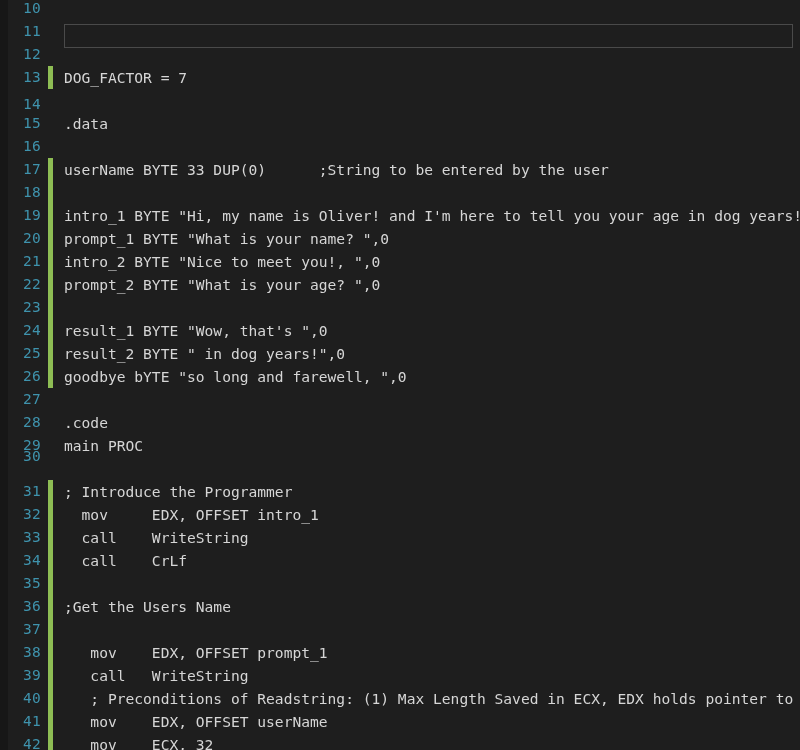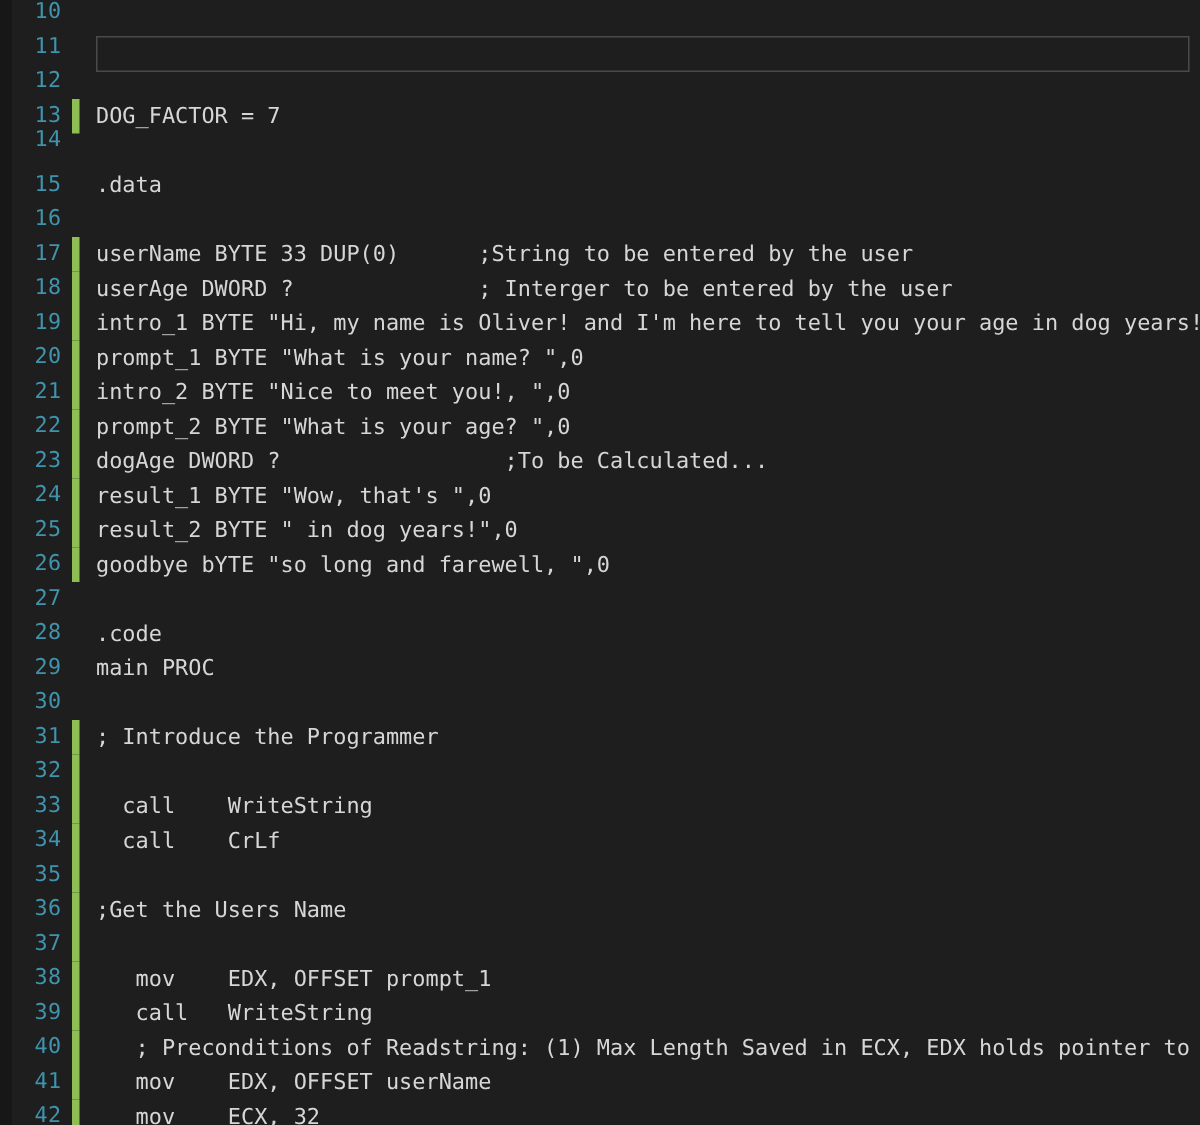--- a/index.html
+++ b/index.html
@@ -93,39 +93,39 @@
 
 <div id="editor">
 
   <div class="edge-strip"></div>
 
   <div class="lines" id="lines-container" style="top: -3px;">
       <div class="line" style="top: 0px; position: absolute; left: 0px; width: 800px;"><div class="lnum">10</div><div class="code"></div></div>
       <div class="line" style="top: 23px; position: absolute; left: 0px; width: 800px;"><div class="lnum">11</div><div class="cur-line-box"></div></div>
       <div class="line" style="top: 46px; position: absolute; left: 0px; width: 800px;"><div class="lnum">12</div><div class="code"></div></div>
       <div class="line" style="top: 69px; position: absolute; left: 0px; width: 800px;"><div class="lnum">13</div><div class="gutter-mark"></div><div class="code">DOG_FACTOR = 7</div></div>
-      <div class="line" style="top: 85px; position: absolute; left: 0px; width: 800px; padding-left: 32px;"><div class="lnum">14</div><div class="code"></div></div>
+      <div class="line" style="top: 96px; position: absolute; left: 0px; width: 800px; padding-left: 32px;"><div class="lnum">14</div><div class="code"></div></div>
       <div class="line" style="top: 115px; position: absolute; left: 0px; width: 800px;"><div class="lnum">15</div><div class="code">.data</div></div>
       <div class="line" style="top: 138px; position: absolute; left: 0px; width: 800px;"><div class="lnum">16</div><div class="code"></div></div>
       <div class="line" style="top: 161px; position: absolute; left: 0px; width: 800px; text-decoration: underline;"><div class="lnum">17</div><div class="gutter-mark"></div><div class="code">userName BYTE 33 DUP(0)      ;String to be entered by the user</div></div>
-      <div class="line" style="top: 184px; position: absolute; left: 0px; width: 800px;"><div class="lnum">18</div><div class="gutter-mark"></div><div class="code">userAge DWORD ?              ; Interger to be entered by the user</div></div>
+      <div class="line" style="top: 184px; position: absolute; left: 0px; width: 800px;"><div class="lnum">18</div><div class="gutter-mark"></div></div>
       <div class="line" style="top: 207px; position: absolute; left: 0px; width: 800px;"><div class="lnum">19</div><div class="gutter-mark"></div><div class="code">intro_1 BYTE "Hi, my name is Oliver! and I'm here to tell you your age in dog years!</div></div>
       <div class="line" style="top: 230px; position: absolute; left: 0px; width: 800px;"><div class="lnum">20</div><div class="gutter-mark"></div><div class="code">prompt_1 BYTE "What is your name? ",0</div></div>
       <div class="line" style="top: 253px; position: absolute; left: 0px; width: 800px;"><div class="lnum">21</div><div class="gutter-mark"></div><div class="code">intro_2 BYTE "Nice to meet you!, ",0</div></div>
       <div class="line" style="top: 276px; position: absolute; left: 0px; width: 800px;"><div class="lnum">22</div><div class="gutter-mark"></div><div class="code">prompt_2 BYTE "What is your age? ",0</div></div>
-      <div class="line" style="top: 299px; position: absolute; left: 0px; width: 800px;"><div class="lnum">23</div><div class="gutter-mark"></div><div class="code">dogAge DWORD ?                 ;To be Calculated...</div></div>
+      <div class="line" style="top: 299px; position: absolute; left: 0px; width: 800px;"><div class="lnum">23</div><div class="gutter-mark"></div></div>
       <div class="line" style="top: 322px; position: absolute; left: 0px; width: 800px;"><div class="lnum">24</div><div class="gutter-mark"></div><div class="code">result_1 BYTE "Wow, that's ",0</div></div>
       <div class="line" style="top: 345px; position: absolute; left: 0px; width: 800px;"><div class="lnum">25</div><div class="gutter-mark"></div><div class="code">result_2 BYTE " in dog years!",0</div></div>
       <div class="line" style="top: 368px; position: absolute; left: 0px; width: 800px;"><div class="lnum">26</div><div class="gutter-mark"></div><div class="code">goodbye bYTE "so long and farewell, ",0</div></div>
       <div class="line" style="top: 391px; position: absolute; left: 0px; width: 800px;"><div class="lnum">27</div><div class="code"></div></div>
       <div class="line" style="top: 414px; position: absolute; left: 0px; width: 800px;"><div class="lnum">28</div><div class="code">.code</div></div>
       <div class="line" style="top: 437px; position: absolute; left: 0px; width: 800px;"><div class="lnum">29</div><div class="code">main PROC</div></div>
-      <div class="line" style="top: 460px; position: absolute; left: 0px; width: 800px;"><div class="lnum">30</div><div class="code"></div></div>
+      <div class="line" style="top: 448px; position: absolute; left: 0px; width: 800px;"><div class="lnum">30</div><div class="code"></div></div>
       <div class="line" style="top: 483px; position: absolute; left: 0px; width: 800px;"><div class="lnum">31</div><div class="gutter-mark"></div><div class="code">; Introduce the Programmer</div></div>
-      <div class="line" style="top: 506px; position: absolute; left: 0px; width: 800px;"><div class="lnum">32</div><div class="gutter-mark"></div></div>
+      <div class="line" style="top: 506px; position: absolute; left: 0px; width: 800px;"><div class="lnum">32</div><div class="gutter-mark"></div><div class="code">  mov     EDX, OFFSET intro_1</div></div>
       <div class="line" style="top: 529px; position: absolute; left: 0px; width: 800px;"><div class="lnum">33</div><div class="gutter-mark"></div><div class="code">  call    WriteString</div></div>
       <div class="line" style="top: 552px; position: absolute; left: 0px; width: 800px;"><div class="lnum">34</div><div class="gutter-mark"></div><div class="code">  call    CrLf</div></div>
       <div class="line" style="top: 575px; position: absolute; left: 0px; width: 680px;"><div class="lnum">35</div><div class="gutter-mark"></div><div class="code"></div></div>
       <div class="line" style="top: 598px; position: absolute; left: 0px; width: 679px; padding-left: 14px;"><div class="lnum">36</div><div class="gutter-mark"></div><div class="code">;Get the Users Name</div></div>
       <div class="line" style="top: 621px; position: absolute; left: 0px; width: 664px;"><div class="lnum">37</div><div class="gutter-mark"></div><div class="code"></div></div>
       <div class="line" style="top: 644px; position: absolute; left: 0px; width: 800px;"><div class="lnum">38</div><div class="gutter-mark"></div><div class="code">   mov    EDX, OFFSET prompt_1</div></div>
       <div class="line" style="top: 667px; position: absolute; left: 0px; width: 800px;"><div class="lnum">39</div><div class="gutter-mark"></div><div class="code">   call   WriteString</div></div>
       <div class="line" style="top: 690px; position: absolute; left: 0px; width: 800px;"><div class="lnum">40</div><div class="gutter-mark"></div><div class="code">   ; Preconditions of Readstring: (1) Max Length Saved in ECX, EDX holds pointer to s</div></div>
       <div class="line" style="top: 713px; position: absolute; left: 0px; width: 800px;"><div class="lnum">41</div><div class="gutter-mark"></div><div class="code">   mov    EDX, OFFSET userName</div></div>
       <div class="line" style="top: 736px; position: absolute; left: 0px; width: 800px;"><div class="lnum">42</div><div class="gutter-mark"></div><div class="code">   mov    ECX, 32</div></div>

